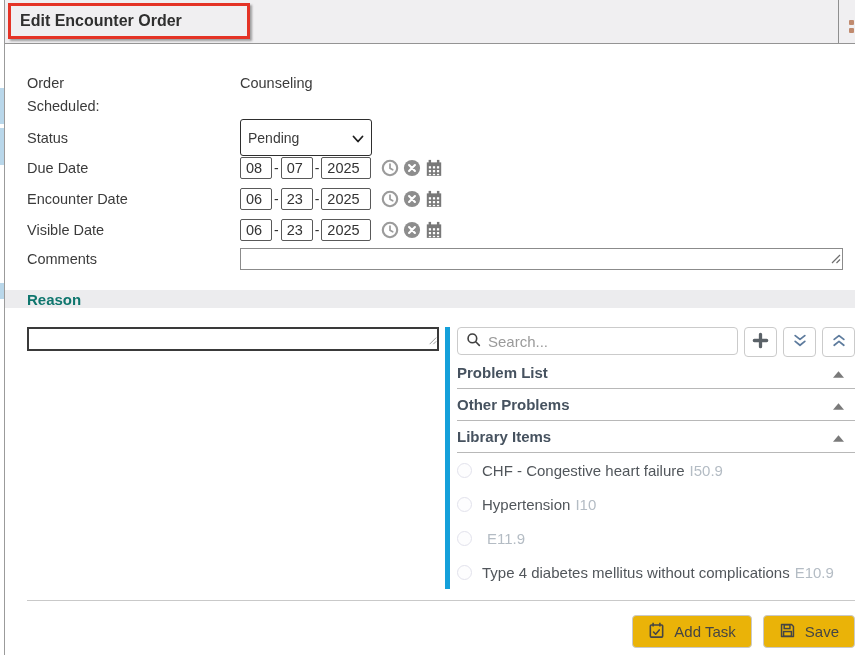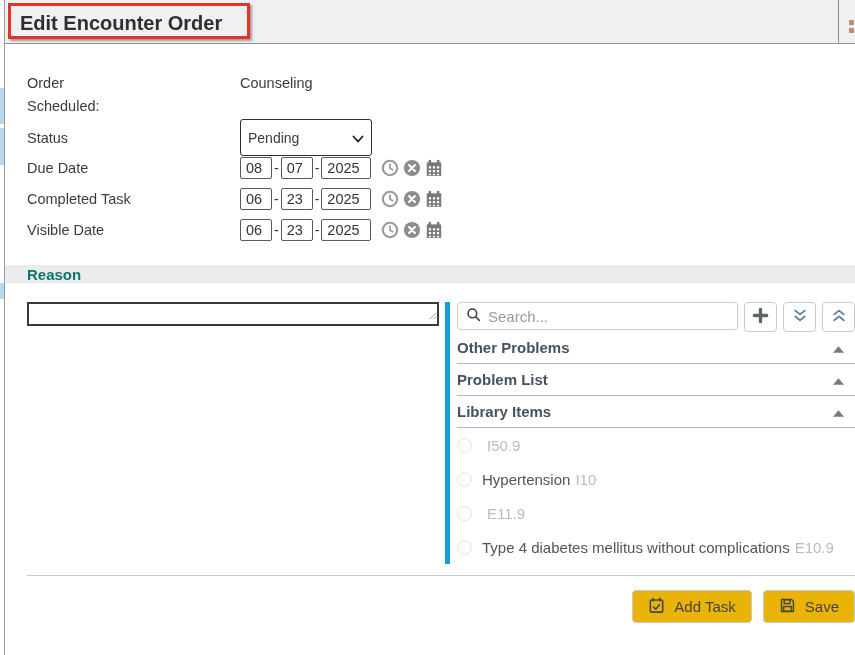--- a/index.html
+++ b/index.html
@@ -12,21 +12,21 @@
   .page-edge { position:absolute; left:0; top:0; bottom:0; width:5px; background:#fff; }
   .edge-patch { position:absolute; left:0; width:4px; background:#b9d7ea; }
   .edge-patch.p1 { top:88px; height:36px; }
   .edge-patch.p2 { top:128px; height:37px; }
   .edge-patch.p3 { top:283px; height:16px; }
 
   .modal { position:absolute; left:4px; top:0; right:0; bottom:0; border-left:1px solid #9b9b9b; background:#fff; }
 
   
   .header { position:relative; height:44px; background:#f0eff1; border-bottom:1px solid #949494; }
-  .title { position:absolute; left:15px; top:12px; font-size:20px; font-weight:bold; color:#2f2f2f; }
+  .title { position:absolute; left:15px; top:12px; font-size:16px; font-weight:bold; color:#2f2f2f; }
   .annotation { position:absolute; left:3px; top:3px; width:242px; height:36px;
     border:3px solid #e43326; box-shadow:2px 2px 2px rgba(60,60,60,.45); pointer-events:none; }
   .header-divider { position:absolute; right:16px; top:0; height:43px; border-left:1px solid #8f8f8f; }
   .header-edge-icon { position:absolute; right:0px; top:20px; width:6px; height:14px; }
   .header-edge-icon i { display:block; width:5px; height:5px; border-radius:1px; background:#c08a6e; margin-bottom:3px; }
 
   
   .form { padding:28px 12px 0 22px; }
   .row { display:flex; align-items:center; }
   .lbl { width:213px; font-size:14.5px; color:#3b3b3b; flex:none; }
@@ -164,21 +164,21 @@
                 <rect x="3.4" y="13.2" width="2" height="1.2"></rect>
                 <rect x="7" y="13.2" width="2" height="1.2"></rect>
                 <rect x="10.6" y="13.2" width="2" height="1.2"></rect>
               </g>
             </svg>
         </button>
       </span>
     </div>
 
     <div class="row row-date">
-      <div class="lbl">Completed Task</div>
+      <div class="lbl">Encounter Date</div>
       <input class="date-input" value="06" style="">
       <span class="date-sep">-</span>
       <input class="date-input" value="23" style="">
       <span class="date-sep">-</span>
       <input class="date-input year" value="2025" style="">
       <span class="date-icons">
         <button class="icon-btn">
           <svg width="18" height="18" viewBox="0 0 16 16">
               <circle cx="8" cy="8" r="6.4" fill="none" stroke="#9b9b9b" stroke-width="1.9"></circle>
               <path d="M8 4.6V8.2l2.4 1.4" stroke="#9b9b9b" stroke-width="1.5" fill="none" stroke-linecap="round"></path>
@@ -245,20 +245,31 @@
                 <rect x="10.6" y="9.8" width="2" height="2"></rect>
                 <rect x="3.4" y="13.2" width="2" height="1.2"></rect>
                 <rect x="7" y="13.2" width="2" height="1.2"></rect>
                 <rect x="10.6" y="13.2" width="2" height="1.2"></rect>
               </g>
             </svg>
         </button>
       </span>
     </div>
 
+    <div class="row row-comments">
+      <div class="lbl">Comments</div>
+      <div class="comments-wrap">
+        <input class="comments-input" value="" style="">
+        <span class="grip">
+          <svg width="11" height="11" viewBox="0 0 11 11">
+              <path d="M2 10L10 2M6.5 10L10 6.5" stroke="#6e6e6e" stroke-width="1.2"></path>
+            </svg>
+        </span>
+      </div>
+    </div>
   </div>
 
   <div class="section-bar">
     <span class="section-title">Reason</span>
   </div>
 
   <div class="reason-body">
     <div class="reason-input-wrap">
       <input class="reason-input" value="" style="">
       <span class="grip">
@@ -298,46 +309,47 @@
         <button class="tool-btn">
           <span>
             <svg width="16" height="16" viewBox="0 0 16 16" fill="none" stroke="#5d7b9d" stroke-width="1.8" stroke-linecap="round" stroke-linejoin="round">
                 <path d="M3.2 6.4L8 2.6l4.8 3.8M3.2 12.2L8 8.4l4.8 3.8"></path>
               </svg>
           </span>
         </button>
       </div>
 
       <div class="acc-header">
-        <span class="acc-label">Other Problems</span>
+        <span class="acc-label">Problem List</span>
         <span>
           <svg width="11" height="7" viewBox="0 0 10 6">
               <path d="M5 0l5 6H0z" fill="#7a7a7a"></path>
             </svg>
         </span>
       </div>
       <div class="acc-header">
-        <span class="acc-label">Problem List</span>
+        <span class="acc-label">Other Problems</span>
         <span>
           <svg width="11" height="7" viewBox="0 0 10 6">
               <path d="M5 0l5 6H0z" fill="#7a7a7a"></path>
             </svg>
         </span>
       </div>
       <div class="acc-header">
         <span class="acc-label">Library Items</span>
         <span>
           <svg width="11" height="7" viewBox="0 0 10 6">
               <path d="M5 0l5 6H0z" fill="#7a7a7a"></path>
             </svg>
         </span>
       </div>
 
       <div class="lib-item">
         <span class="radio"></span>
+        <span class="item-name">CHF - Congestive heart failure</span>
         <span class="item-code">I50.9</span>
       </div>
       <div class="lib-item">
         <span class="radio"></span>
         <span class="item-name">Hypertension</span>
         <span class="item-code">I10</span>
       </div>
       <div class="lib-item">
         <span class="radio"></span>
         <span class="item-code">E11.9</span>

